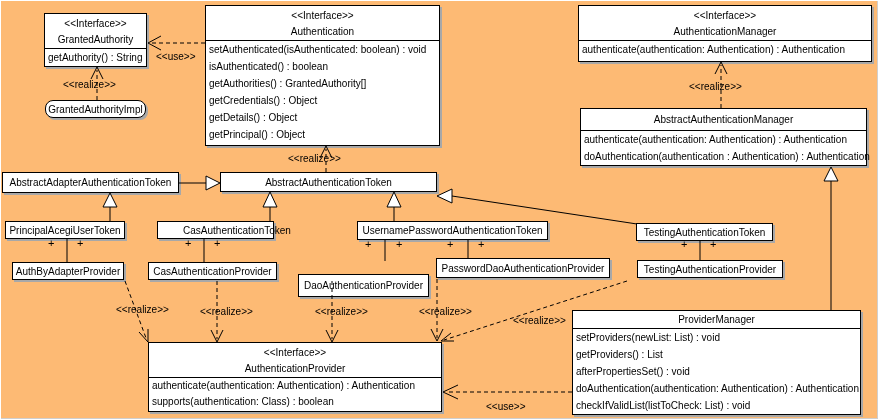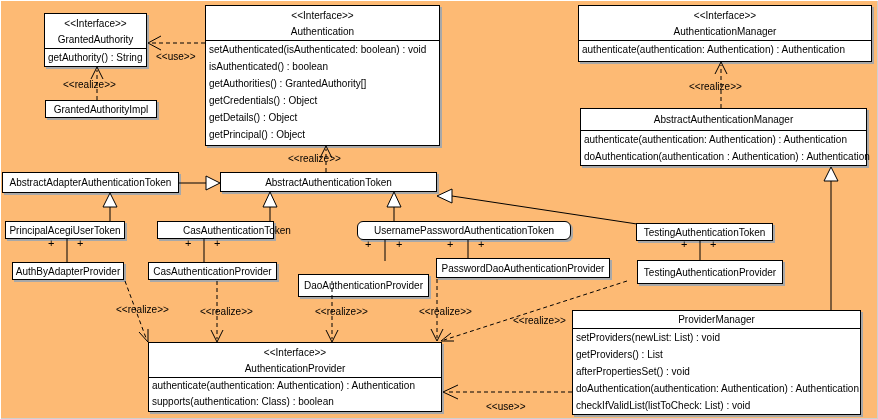--- a/index.html
+++ b/index.html
@@ -30,21 +30,21 @@
   <div class="cls" style="left:44px;top:13px;width:103px;height:54px;">
     <div class="head">
       <div class="stereo">&lt;&lt;Interface&gt;&gt;</div>
       <div class="hname">GrantedAuthority</div>
     </div>
     <div class="sect">
       <div class="m">getAuthority() : String</div>
     </div>
   </div>
 
-  <div class="cls" style="left:45px;top:100px;width:112px;height:18px;">
+  <div class="cls" style="left:45px;top:100px;width:101px;height:18px;border-radius:8px;">
     <div class="only">GrantedAuthorityImpl</div>
   </div>
 
   <div class="cls" style="left:205px;top:5px;width:235px;height:141px;">
     <div class="head">
       <div class="stereo">&lt;&lt;Interface&gt;&gt;</div>
       <div class="hname">Authentication</div>
     </div>
     <div class="sect">
       <div class="m">setAuthenticated(isAuthenticated: boolean) : void</div>
@@ -83,21 +83,21 @@
   </div>
 
   <div class="cls" style="left:5px;top:221px;width:120px;height:18px;">
     <div class="only">PrincipalAcegiUserToken</div>
   </div>
 
   <div class="cls" style="left:157px;top:221px;width:117px;height:18px;padding-left:43px;">
     <div class="only">CasAuthenticationToken</div>
   </div>
 
-  <div class="cls" style="left:357px;top:221px;width:214px;height:19px;border-radius:6px;">
+  <div class="cls" style="left:357px;top:221px;width:191px;height:19px;">
     <div class="only">UsernamePasswordAuthenticationToken</div>
   </div>
 
   <div class="cls" style="left:636px;top:223px;width:137px;height:18px;">
     <div class="only">TestingAuthenticationToken</div>
   </div>
 
   <div class="cls" style="left:12px;top:262px;width:112px;height:18px;">
     <div class="only">AuthByAdapterProvider</div>
   </div>
@@ -107,21 +107,21 @@
   </div>
 
   <div class="cls" style="left:298px;top:274px;width:131px;height:23px;text-align:center;">
     <div class="only">DaoAuthenticationProvider</div>
   </div>
 
   <div class="cls" style="left:436px;top:258px;width:174px;height:20px;">
     <div class="only">PasswordDaoAuthenticationProvider</div>
   </div>
 
-  <div class="cls" style="left:637px;top:260px;width:146px;height:24px;">
+  <div class="cls" style="left:637px;top:260px;width:146px;height:18px;">
     <div class="only">TestingAuthenticationProvider</div>
   </div>
 
   <div class="cls" style="left:148px;top:342px;width:294px;height:70px;">
     <div class="head">
       <div class="stereo">&lt;&lt;Interface&gt;&gt;</div>
       <div class="hname">AuthenticationProvider</div>
     </div>
     <div class="sect">
       <div class="m" style="height:16px;line-height:16px;">authenticate(authentication: Authentication) : Authentication</div>

